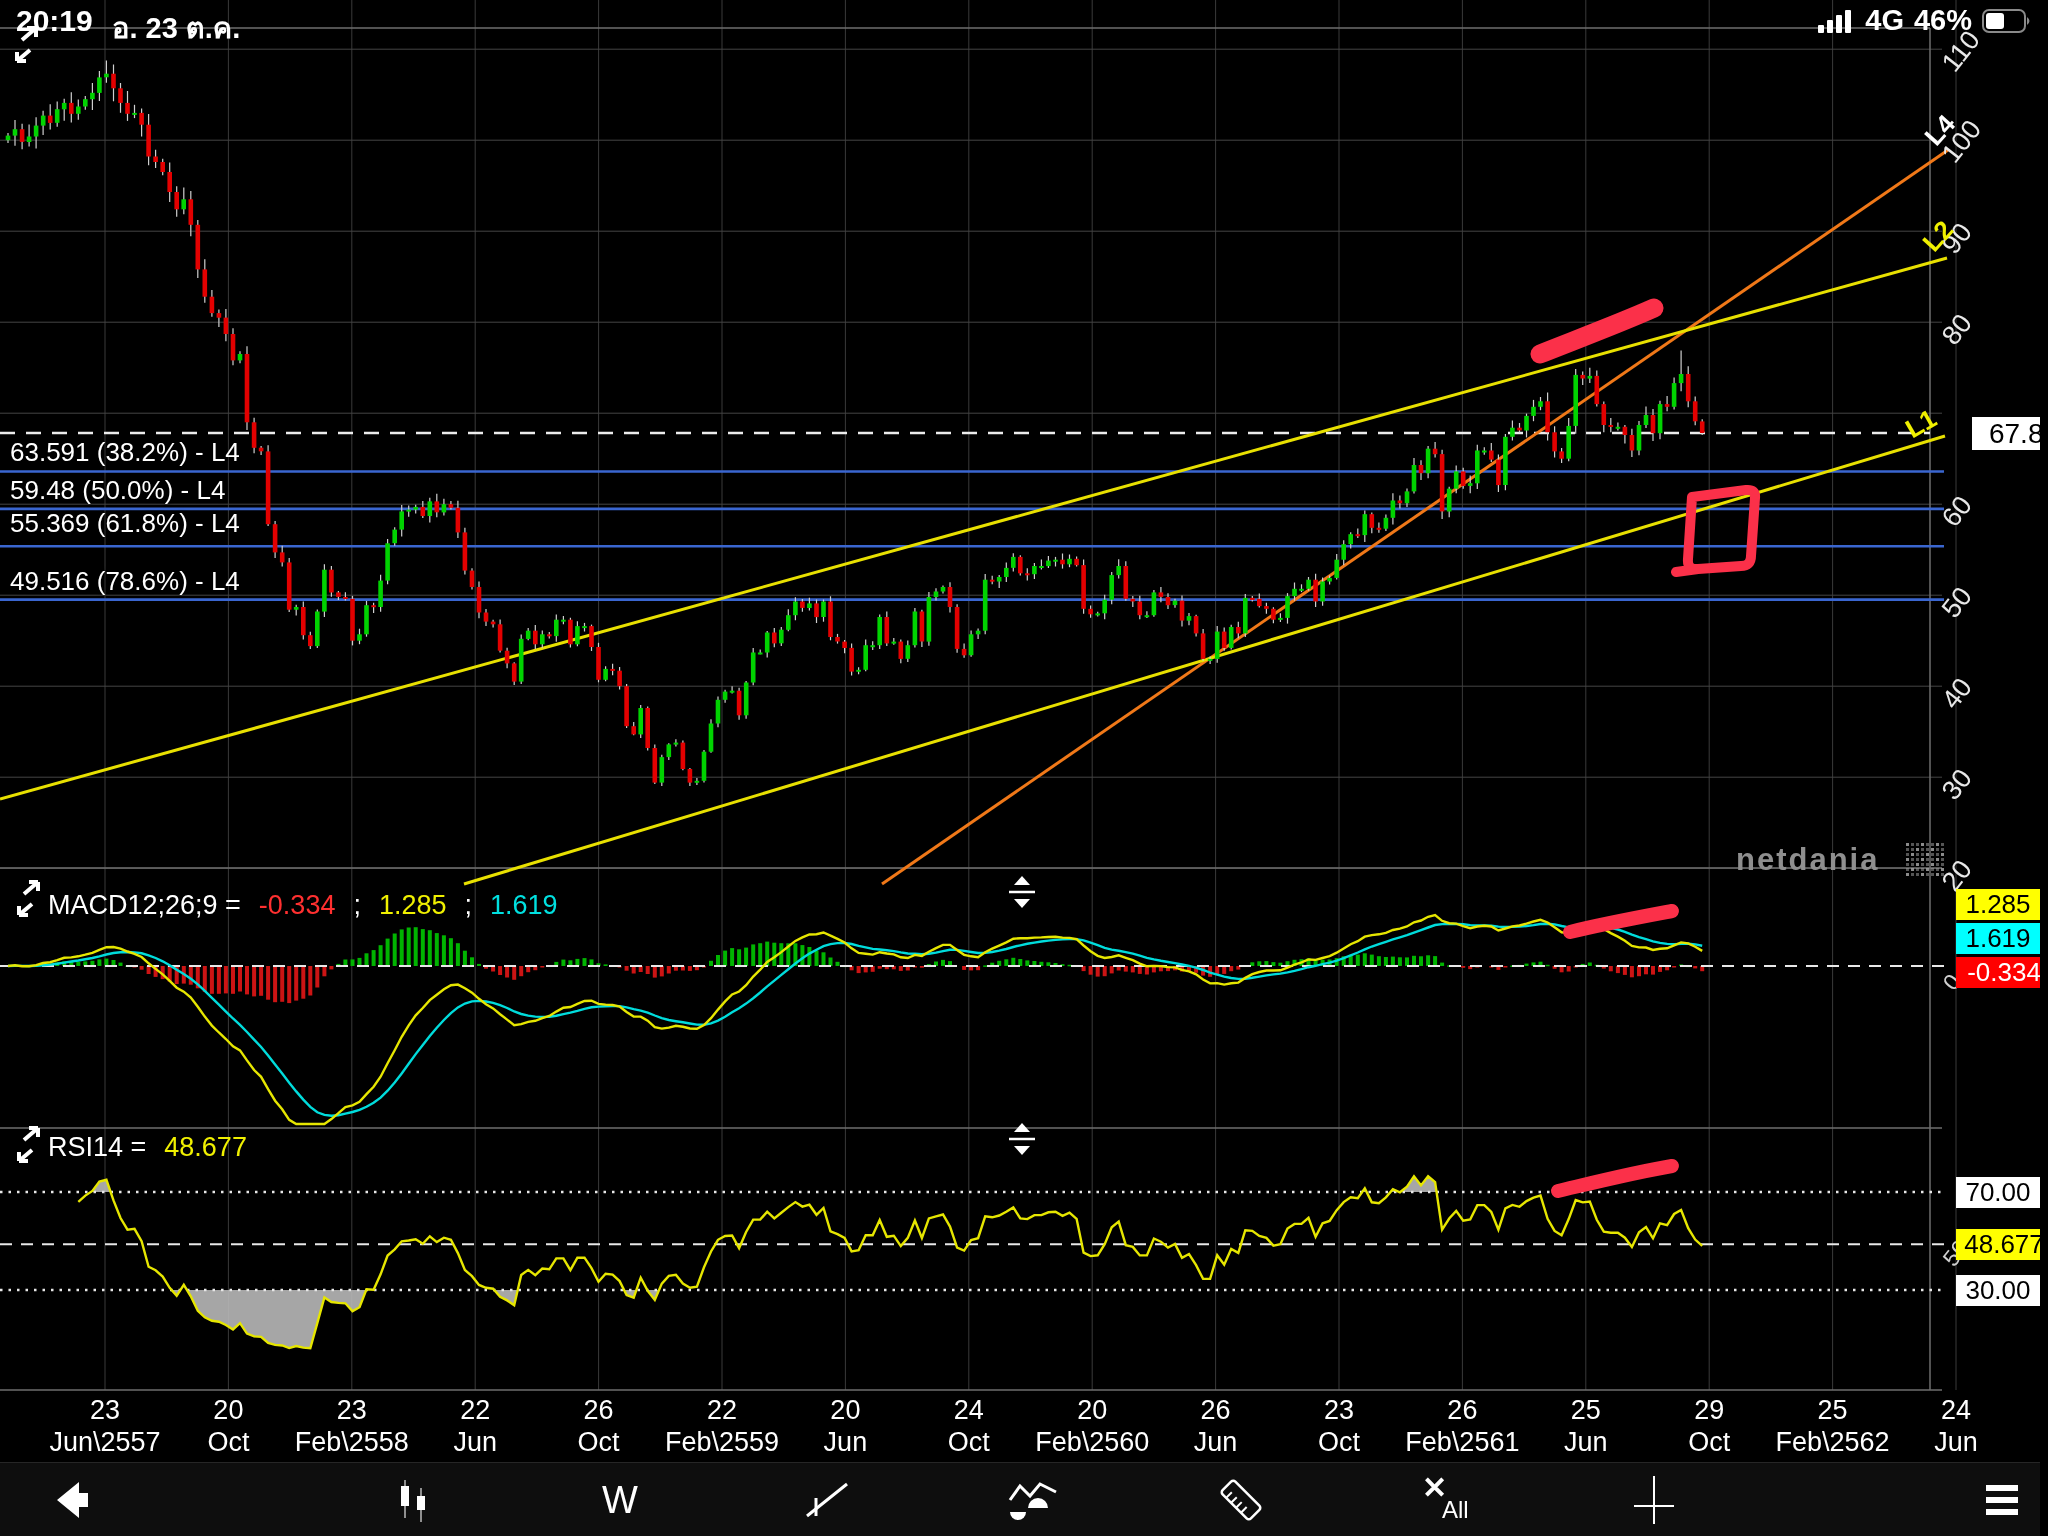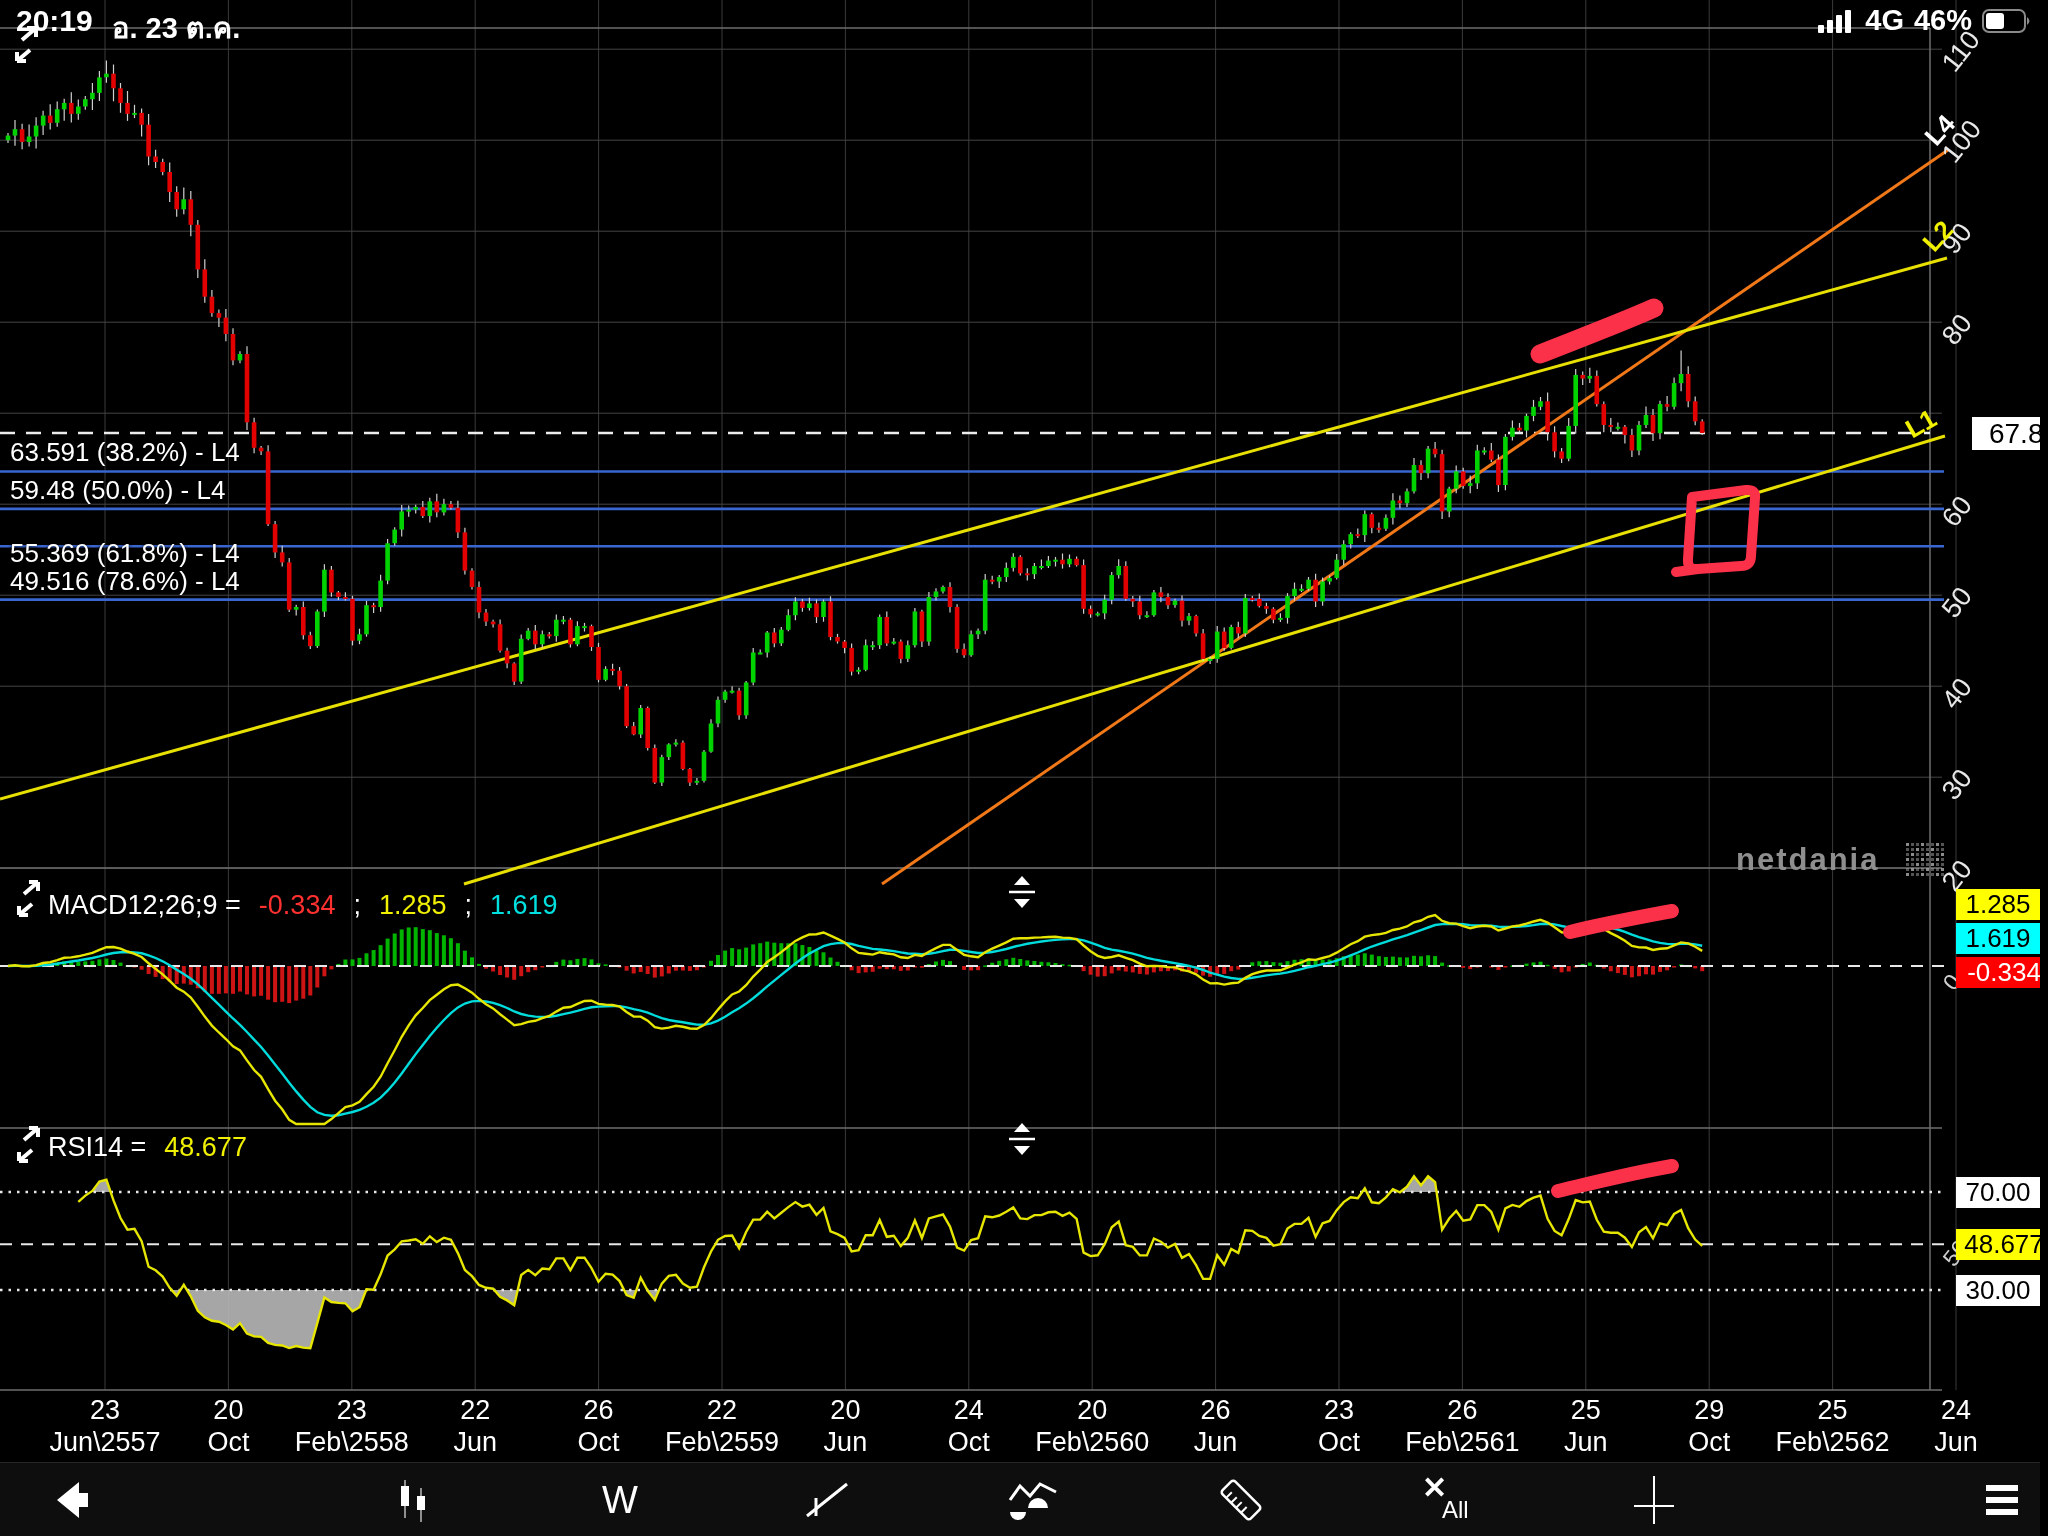--- a/index.html
+++ b/index.html
@@ -939,21 +939,21 @@
   <svg class="abs" style="left:12px;top:22px" width="30" height="44">
     <g stroke="#fff" stroke-width="4" fill="none">
       <path d="M10 18 L24 6 M24 6 h-9 M24 6 v9"></path>
       <path d="M18 28 L5 39 M5 39 h9 M5 39 v-9"></path>
     </g>
   </svg>
 
   <div id="fib-labels">
       <div class="abs fib-label" style="top: 437.484px;">63.591 (38.2%) - L4</div>
       <div class="abs fib-label" style="top: 474.894px;">59.48 (50.0%) - L4</div>
-      <div class="abs fib-label" style="top: 538px;">55.369 (61.8%) - L4</div>
+      <div class="abs fib-label" style="top: 508px;">55.369 (61.8%) - L4</div>
       <div class="abs fib-label" style="top: 565.566px;">49.516 (78.6%) - L4</div>
     </div>
 
   <div id="price-ticks">
       <span class="tick" style="top: 53.162px;">110</span>
       <span class="tick" style="top: 144.162px;">100</span>
       <span class="tick" style="top: 235.162px;">90</span>
       <span class="tick" style="top: 326.162px;">80</span>
       <span class="tick" style="top: 508.162px;">60</span>
       <span class="tick" style="top: 599.162px;">50</span>

